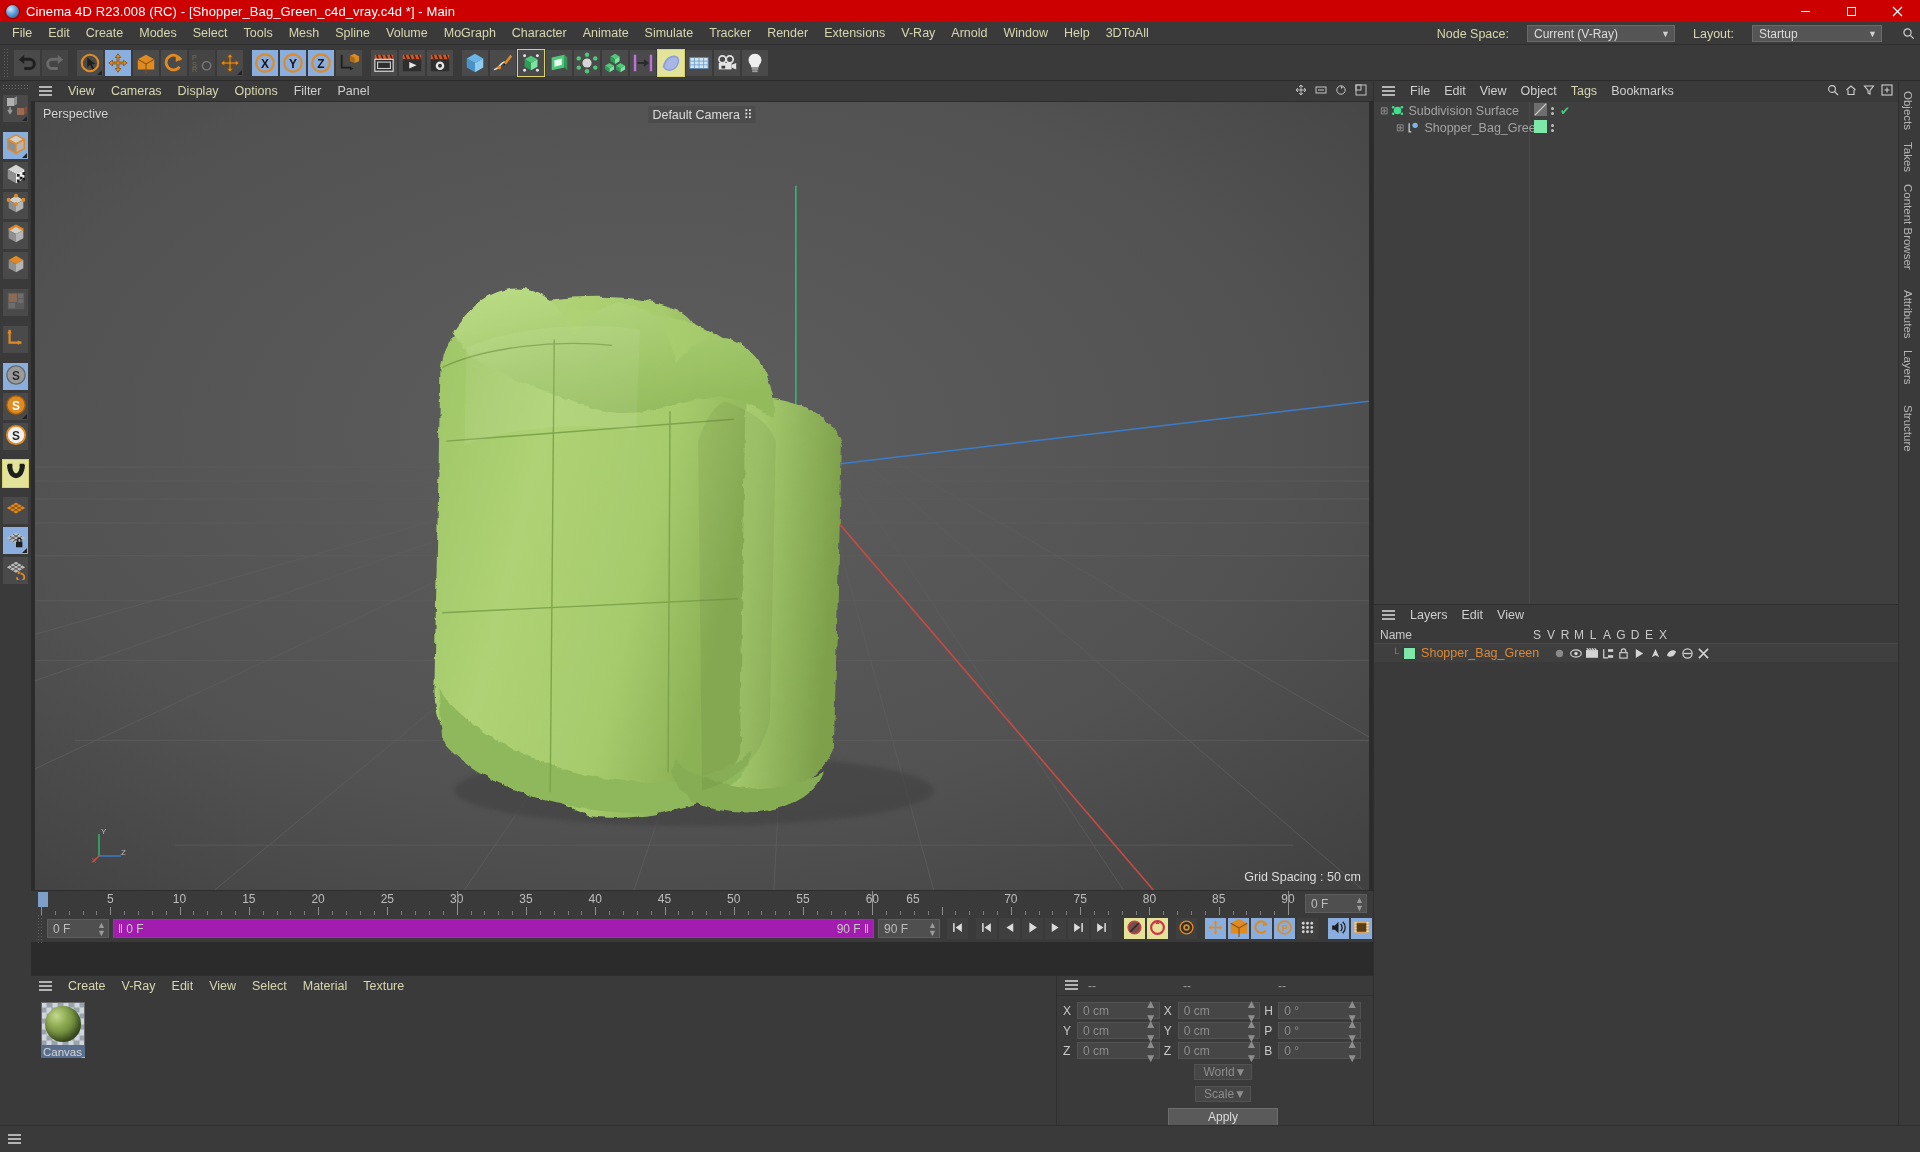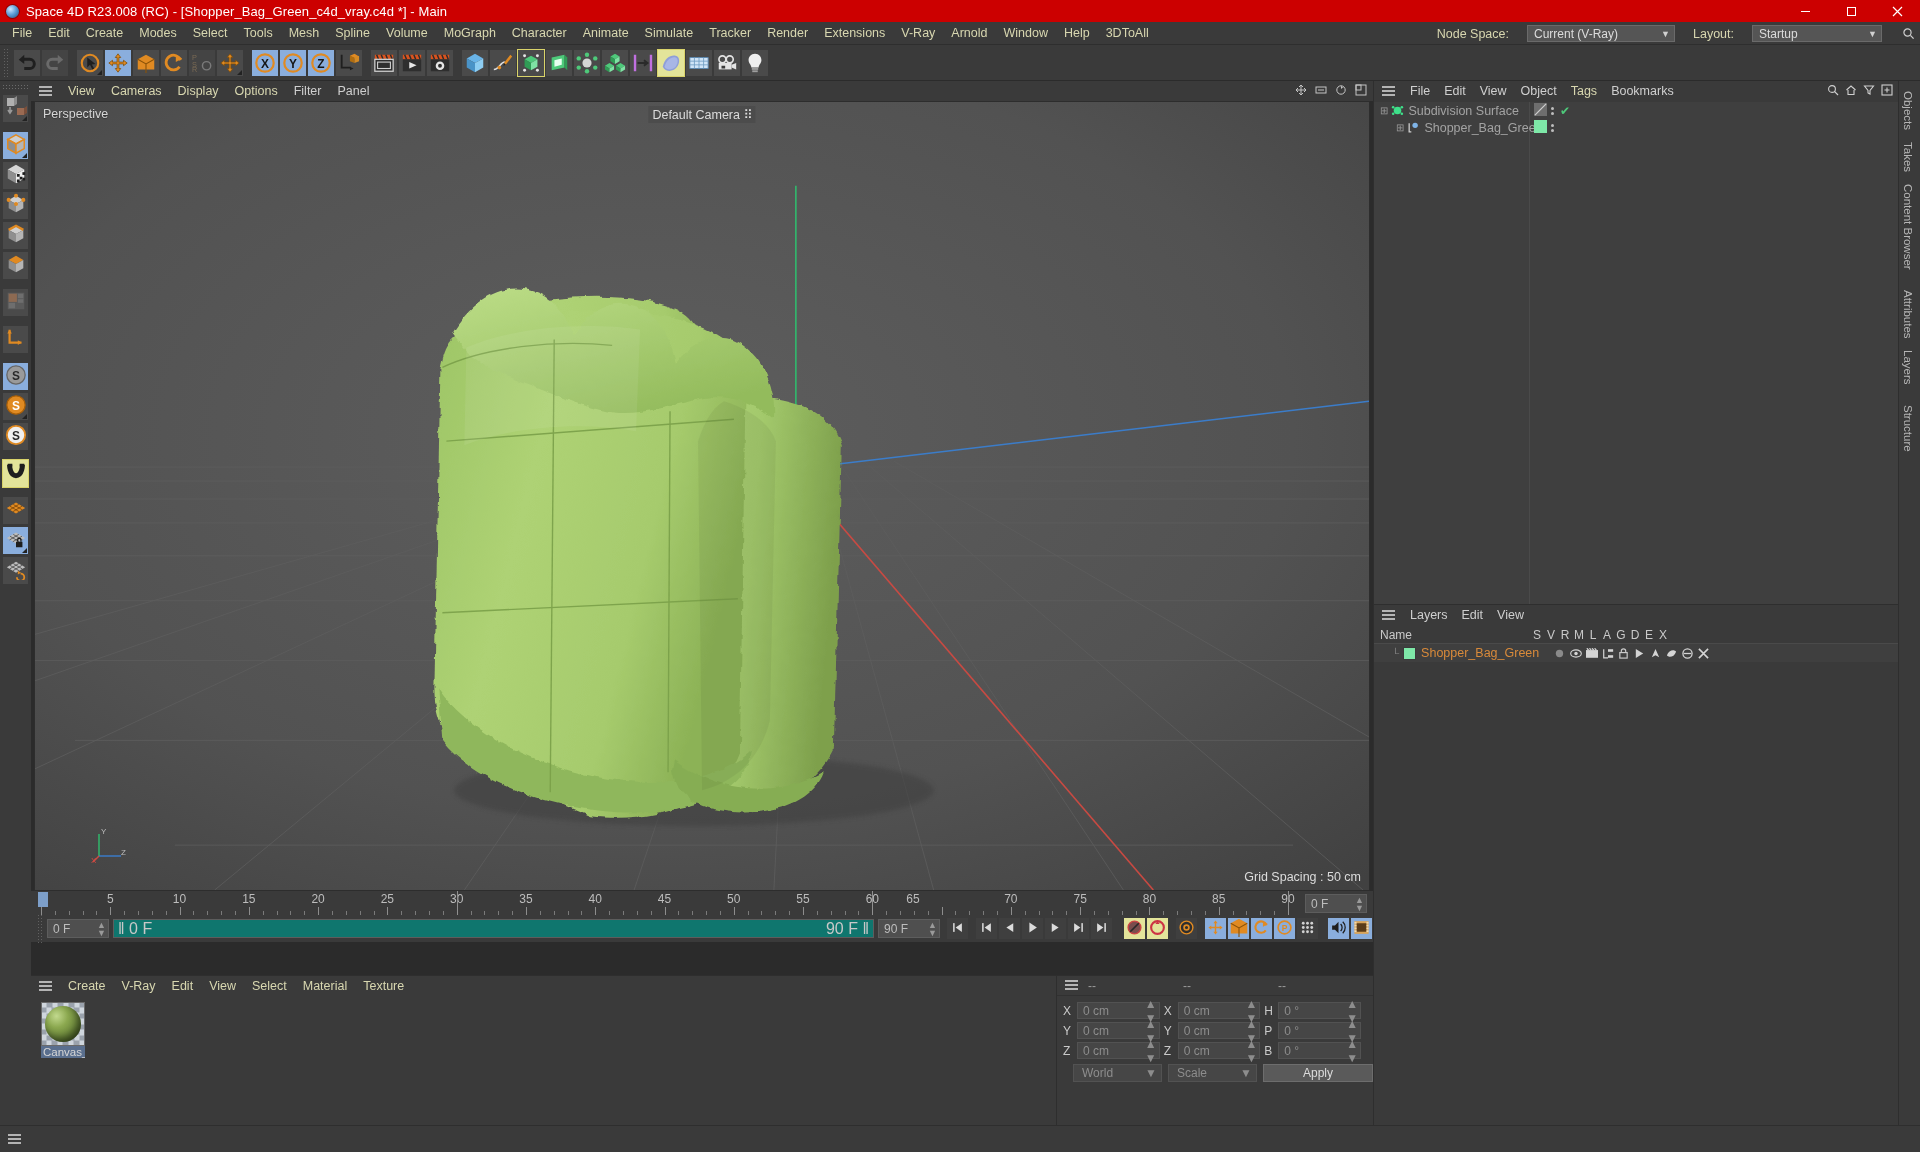--- a/index.html
+++ b/index.html
@@ -90,23 +90,23 @@
   
   .tlstrip { height:24px; background:#3a3a3a; position:relative; }
   .tlruler { position:absolute; left:10px; right:85px; top:0; height:24px; }
   .tlframebox { position:absolute; right:6px; top:3px; }
   .ctrlrow { height:27px; background:#3a3a3a; display:flex; align-items:center;
     padding-left:6px; gap:0; }
   .numbox { background:#4f4f4f; border:1px solid #5d5d5d; height:19px; display:flex;
     align-items:center; padding:0 2px 0 5px; color:#bdbdbd; font-size:12px;
     justify-content:space-between; }
   .numbox .sp { color:#9a9a9a; font-size:9px; line-height:8px; text-align:center; }
-  .rangebar { background:#0f766e; border:1px solid #5d5d5d; height:19px; flex:1;
+  .rangebar { background:#a21caf; border:1px solid #5d5d5d; height:19px; flex:1;
     display:flex; align-items:center; justify-content:space-between; padding:0 4px;
-    color:#c8c8c8; font-size:16px; }
+    color:#c8c8c8; font-size:12px; }
   .pbtn { width:23px; height:23px; background:#4a4a4a; border:1px solid #3a3a3a;
     display:flex; align-items:center; justify-content:center; }
   .pbtn.sel { background:#8aaedd; }
   .pbtn.ysel { background:#e3e49a; }
   .pbtn.dk { background:#3f3f3f; }
 
   
   .bottomsplit { position:absolute; left:0; right:0; bottom:0; height:150px; display:flex; }
   .matmgr { width:1046px; background:#3a3a3a; border-top:1px solid #2e2e2e; position:relative; }
   .matbar { height:20px; display:flex; align-items:center; padding-left:8px; }
@@ -123,21 +123,21 @@
   .coordmgr { flex:1; background:#3a3a3a; border-top:1px solid #2e2e2e; border-left:1px solid #2e2e2e; }
   .coordbar { height:20px; display:flex; align-items:center; padding-left:8px; gap:0;
     border-bottom:1px solid #313131; }
   .coordbar .dd { width:95px; text-align:left; color:#9b9b9b; font-size:12px; }
   .coordgrid { padding:6px 8px 0 6px; }
   .crow { display:flex; align-items:center; gap:0; margin-bottom:3px; }
   .clab { width:14px; font-size:12px; color:#c9c9c9; text-align:left; }
   .cfield { background:#464646; border:1px solid #525252; height:17px; flex:1;
     display:flex; align-items:center; justify-content:space-between;
     padding:0 2px 0 5px; color:#8d8d8d; font-size:12px; margin-right:4px; }
-  .crow2 { display:flex; align-items:center; gap:6px; margin-top:5px; padding-left:16px; }
+  .crow2 { display:flex; align-items:center; gap:6px; margin-top:5px; padding-left:16px;flex-direction:column; }
   .selbox { background:#464646; border:1px solid #525252; height:18px; flex:1;
     display:flex; align-items:center; justify-content:space-between;
     padding:0 4px 0 8px; color:#8d8d8d; font-size:12px; }
   .applybtn { background:#5a5a5a; border:1px solid #6d6d6d; height:18px; width:110px;
     display:flex; align-items:center; justify-content:center; color:#dcdcdc; font-size:12px; }
 
   
   .ompanel { position:absolute; left:0; right:22px; top:0; height:523px; background:#3a3a3a;
     border-left:1px solid #2e2e2e; }
   .ombar { height:21px; display:flex; align-items:center; padding-left:8px; position:relative; }
@@ -185,21 +185,21 @@
   .tick { position:absolute; bottom:0; width:1px; background:#8d8d8d; }
   .tnum { position:absolute; top:1px; font-size:12px; color:#bdbdbd; transform:translateX(-50%); }
   .tline { position:absolute; top:0; bottom:0; width:1px; background:#8d8d8d; }
   .phead { position:absolute; top:1px; left:0; width:10px; height:15px; background:#7d9fc9; }
 </style>
 </head>
 <body>
 
 <div class="titlebar">
   <span class="c4dlogo"></span>
-  <span class="ttl">Space 4D R23.008 (RC) - [Shopper_Bag_Green_c4d_vray.c4d *] - Main</span>
+  <span class="ttl">Cinema 4D R23.008 (RC) - [Shopper_Bag_Green_c4d_vray.c4d *] - Main</span>
   <div class="winbtns">
     <div class="winbtn">
       <svg width="11" height="11" viewBox="0 0 11 11">
           <rect x="1" y="5" width="9" height="1" fill="#fff"></rect>
         </svg>
     </div>
     <div class="winbtn">
       <svg width="11" height="11" viewBox="0 0 11 11">
           <rect x="1.5" y="1.5" width="8" height="8" fill="none" stroke="#fff" stroke-width="1"></rect>
         </svg>

